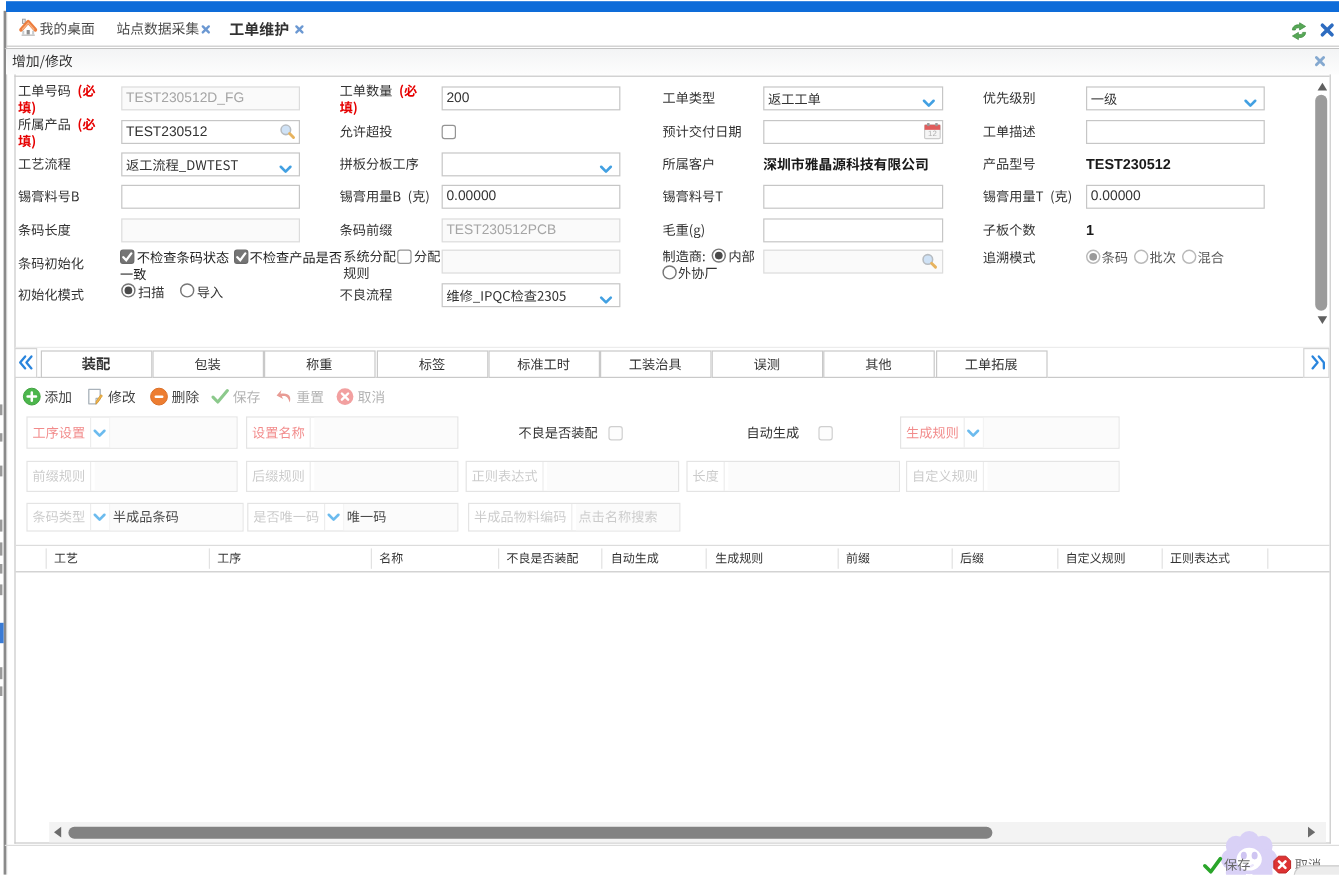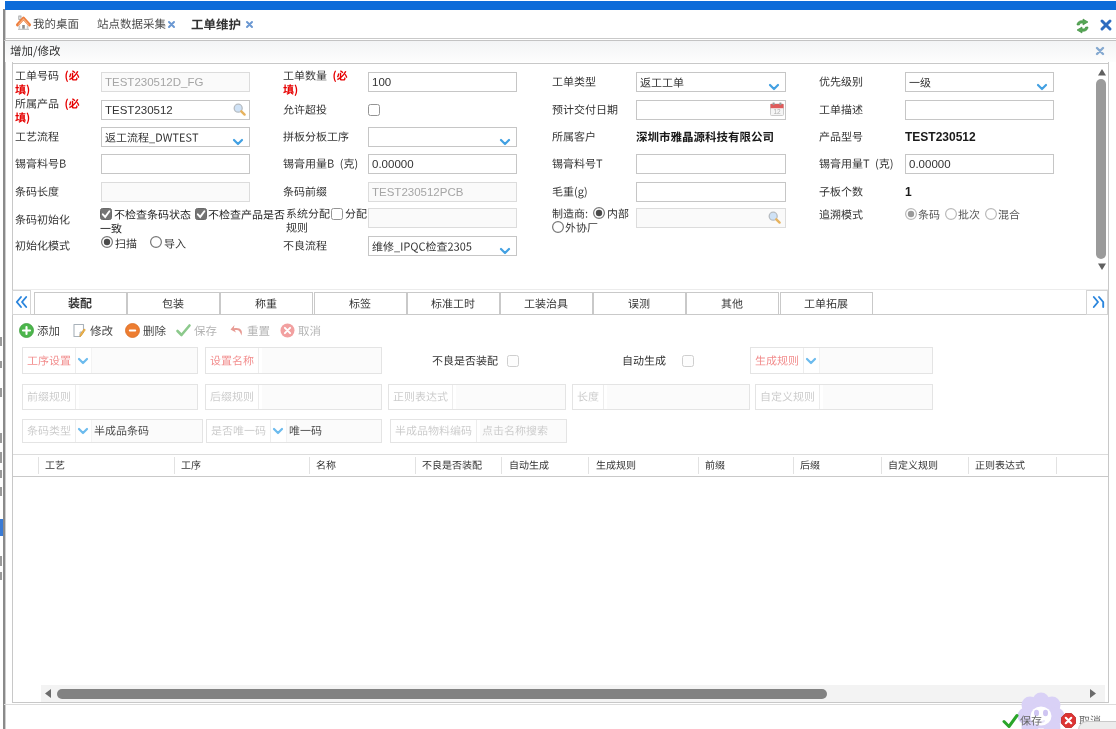--- a/index.html
+++ b/index.html
@@ -146,21 +146,21 @@
     </svg>
   </div>
 <div style="position:absolute;left:283px;top:84px;white-space:nowrap;display:flex;align-items:flex-start;">
     <svg width="15" height="11" viewBox="0 0 15 11" style="overflow:visible;">
       <g fill="#e60000" transform="matrix(0.011000,0,0,-0.011000,0,9.68)">
         <use href="#b19" x="0"></use>
         <use href="#b1a" x="1000"></use>
       </g>
     </svg>
   </div>
-<div class="inp" style="left:368px;top:72px;width:149px">100</div>
+<div class="inp" style="left:368px;top:72px;width:149px">200</div>
 <div style="position:absolute;left:552px;top:76px;white-space:nowrap;display:flex;align-items:flex-start;">
     <svg width="44" height="11" viewBox="0 0 44 11" style="overflow:visible;">
       <g fill="#333" transform="matrix(0.011000,0,0,-0.011000,0,9.68)">
         <use href="#r13" x="0"></use>
         <use href="#r14" x="1000"></use>
         <use href="#r1c" x="2000"></use>
         <use href="#r1d" x="3000"></use>
       </g>
     </svg>
   </div>

